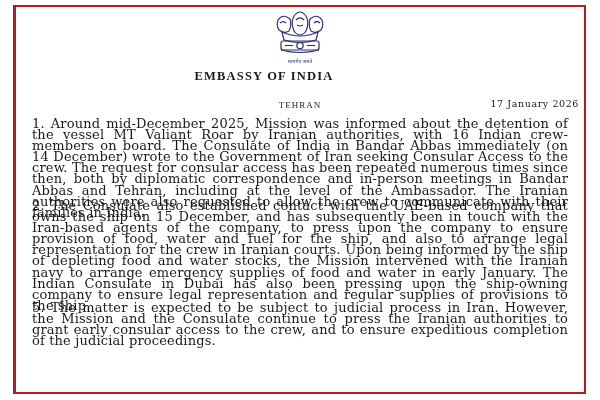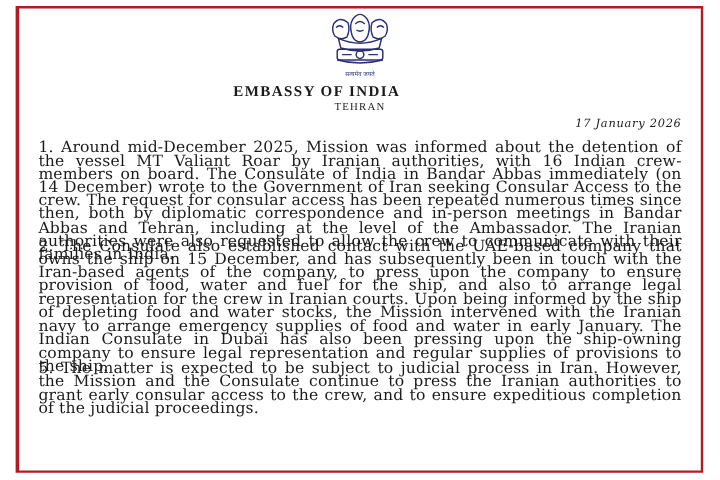--- a/index.html
+++ b/index.html
@@ -25,27 +25,27 @@
       position: absolute; left: 250px; top: 58px; width: 100px;
       text-align: center; font-size: 5px; color: #2a2f7a;
       font-family: "DejaVu Sans", sans-serif;
     }
     .title {
       position: absolute; left: 0; top: 69px; width: 528px;
       text-align: center; font-weight: bold; font-size: 12.5px;
       letter-spacing: 1.2px; font-family: "Liberation Serif", serif;
     }
     .subtitle {
-      position: absolute; left: 0; top: 84px; width: 600px;
+      position: absolute; left: 0; top: 100px; width: 600px;
       text-align: center; font-size: 9px; letter-spacing: 1px;
       font-family: "Liberation Serif", serif;
     }
     .date {
-      position: absolute; right: 32px; top: 98px;
-      font-size: 9.5px; letter-spacing: 0.6px; font-style: italic;
+      position: absolute; right: 21px; top: 98px;
+      font-size: 9.5px; letter-spacing: 0.6px;
     }
     .body-text {
       position: absolute; left: 32px; width: 536px;
       font-size: 13px; line-height: 11.1px;
       text-align: justify; letter-spacing: 0.15px;
     }
     .p1 { top: 118px; }
     .p2 { top: 200px; }
     .p3 { top: 302px; }
   </style>

